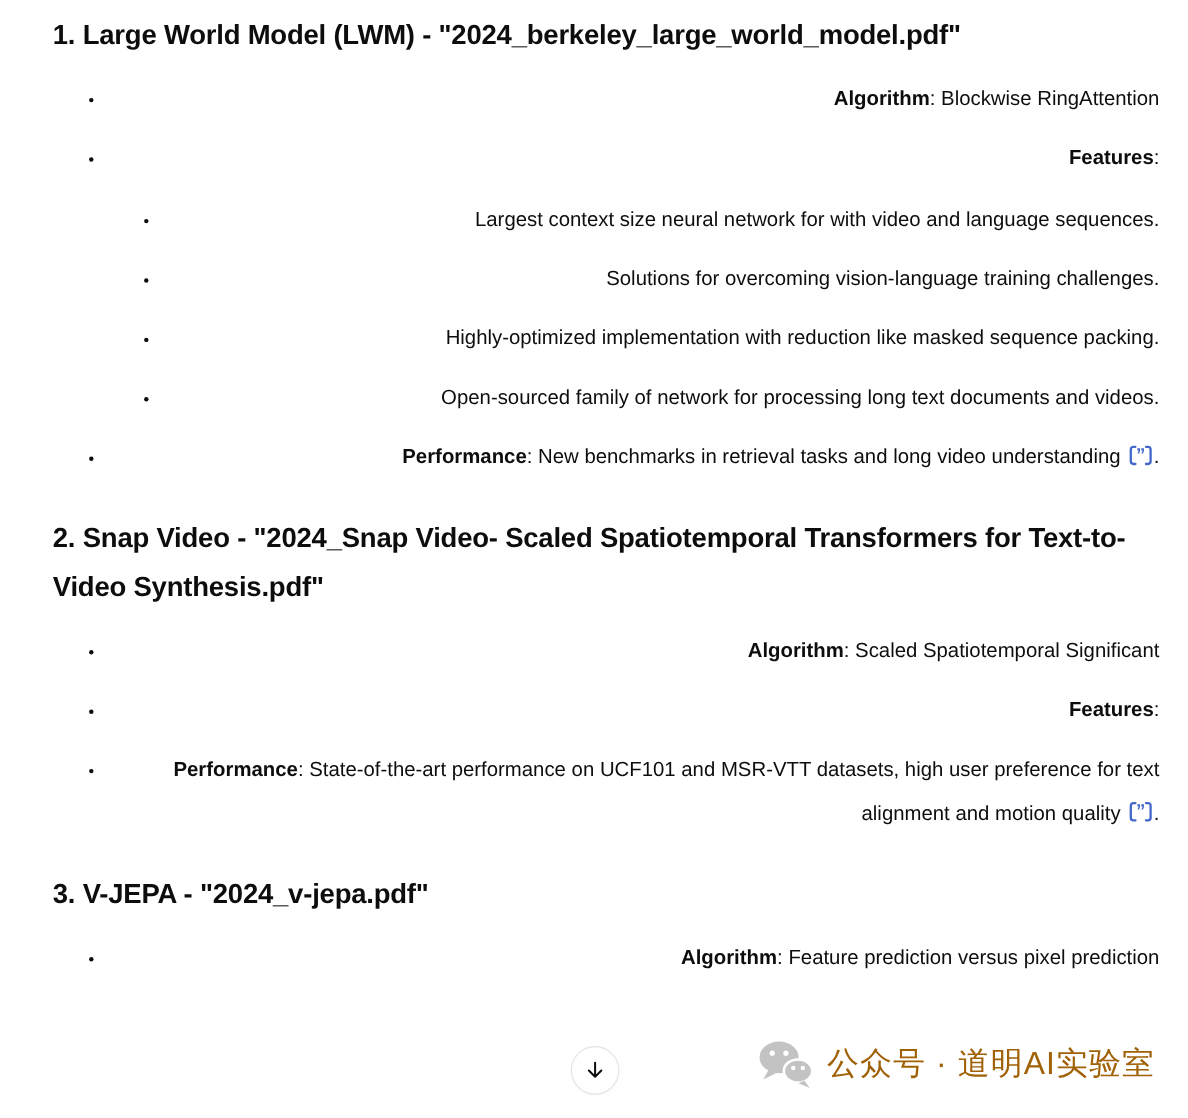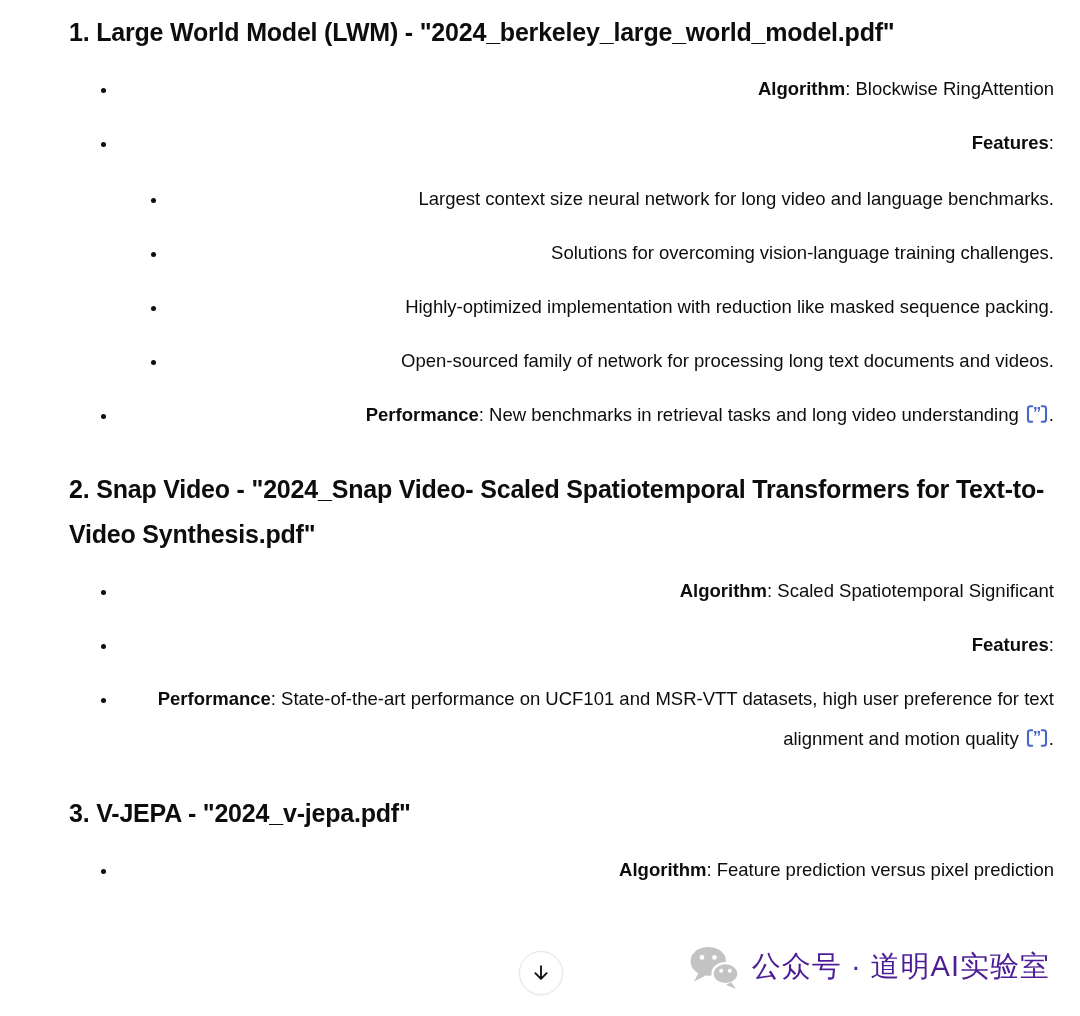--- a/index.html
+++ b/index.html
@@ -4,21 +4,21 @@
 <style>
   html,body{margin:0;padding:0;}
   body{
     width:1080px;height:1016px;
     background:#ffffff;
     font-family:"Liberation Sans",sans-serif;
     color:#0d0d0d;
     position:relative;
     overflow:hidden;
   }
-  #content{padding:10px 26px 0 48px;margin-left:21px;}
+  #content{padding:10px 26px 0 48px;}
   section{display:block;}
   h3{
     font-size:25px;
     line-height:45px;
     font-weight:700;
     margin:32px 0 14px 0;
     letter-spacing:-0.2px;
   }
   section:first-child h3{margin-top:0;}
   ul{
@@ -75,21 +75,21 @@
 </style>
 </head>
 <body>
 
 <main id="content">
     <section>
       <h3>1. Large World Model (LWM) - "2024_berkeley_large_world_model.pdf"</h3>
       <ul>
         <li><span class="b">Algorithm</span><span>: Blockwise RingAttention</span></li>
         <li><span class="b">Features</span><span>:</span><ul>
-            <li>Largest context size neural network for long video and language benchmarks.</li>
+            <li>Largest context size neural network for with video and language sequences.</li>
             <li>Solutions for overcoming vision-language training challenges.</li>
             <li>Highly-optimized implementation with reduction like masked sequence packing.</li>
             <li>Open-sourced family of network for processing long text documents and videos.</li>
           </ul></li>
         <li><span class="b">Performance</span><span>: New benchmarks in retrieval tasks and long video understanding </span><span class="cite"><svg width="22" height="20" viewBox="0 0 22 20">
               <path d="M6.2 2.2 H4.4 C2.9 2.2 2 3.1 2 4.6 V15.4 C2 16.9 2.9 17.8 4.4 17.8 H6.2" fill="none" stroke="#4468c9" stroke-width="2.1" stroke-linecap="round"></path>
               <path d="M15.8 2.2 H17.6 C19.1 2.2 20 3.1 20 4.6 V15.4 C20 16.9 19.1 17.8 17.6 17.8 H15.8" fill="none" stroke="#4468c9" stroke-width="2.1" stroke-linecap="round"></path>
               <text x="11" y="14.8" text-anchor="middle" font-size="17" font-weight="700" fill="#4468c9" font-family="Liberation Sans, sans-serif">”</text>
             </svg></span><span>.</span></li>
       </ul>
@@ -124,14 +124,14 @@
   <svg width="52" height="46" viewBox="0 0 54 48">
     <ellipse cx="21" cy="18" rx="18.5" ry="15" fill="currentColor"></ellipse>
     <path d="M11 30 L6 39 L18 33 Z" fill="currentColor"></path>
     <circle cx="14.5" cy="14" r="2.5" fill="#ffffff"></circle>
     <circle cx="27.5" cy="14" r="2.5" fill="#ffffff"></circle>
     <ellipse cx="39" cy="31" rx="13.5" ry="11" fill="currentColor" stroke="#ffffff" stroke-width="2.5"></ellipse>
     <path d="M45 40 L50 47 L39.5 42.5 Z" fill="currentColor"></path>
     <circle cx="34.5" cy="28" r="2.1" fill="#ffffff"></circle>
     <circle cx="43.5" cy="28" r="2.1" fill="#ffffff"></circle>
   </svg>
-  <span id="watermark-text" style="color: #4c1d95;">公众号 · 道明AI实验室</span>
+  <span id="watermark-text" style="color: #a16207;">公众号 · 道明AI实验室</span>
 </div>
 
 </body></html>

